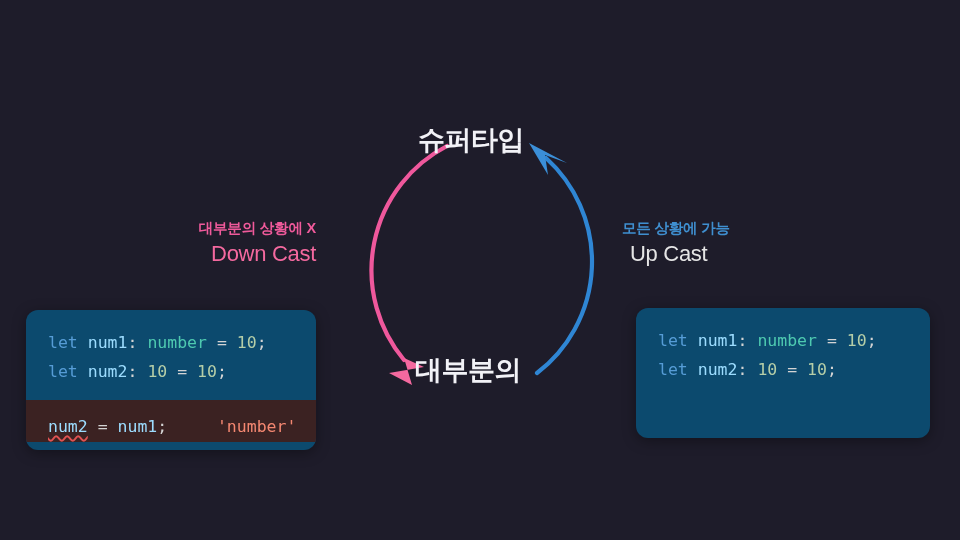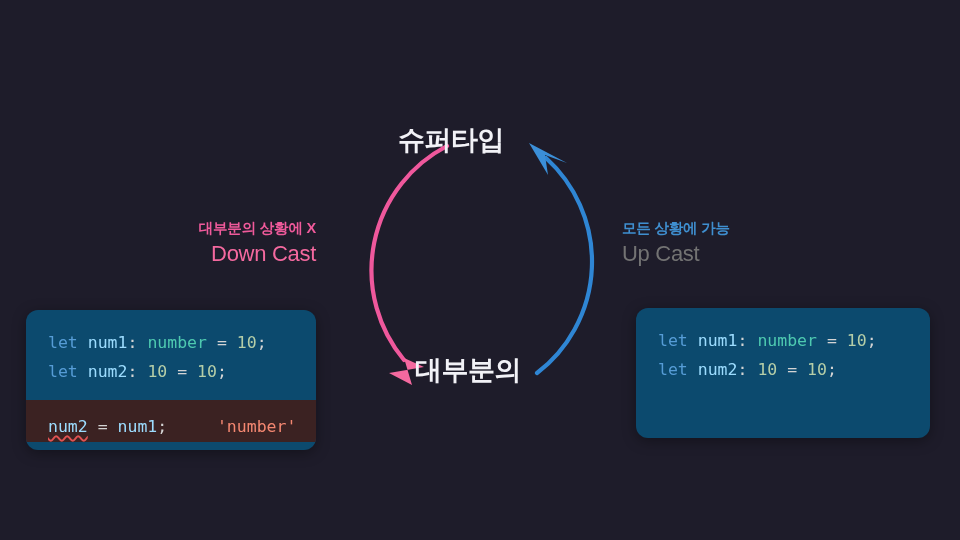--- a/index.html
+++ b/index.html
@@ -35,21 +35,21 @@
   .node-label {
     position: absolute;
     color: #f2f2f7;
     font-weight: bold;
     font-size: 27px;
     letter-spacing: -0.5px;
     white-space: nowrap;
     line-height: 1;
   }
   #label-supertype {
-    left: 398px;
+    left: 418px;
     top: 127px;
   }
   #label-subtype {
     left: 415px;
     top: 357px;
   }
 
   
   .cast-block {
     position: absolute;
@@ -77,21 +77,21 @@
   }
   #downcast-block .cast-sub { color: #f05a9b; }
   #downcast-block .cast-main { color: #f4699f; }
 
   #upcast-block {
     left: 622px;
     top: 220px;
     text-align: left;
   }
   #upcast-block .cast-sub { color: #3f8fd0; }
-  #upcast-block .cast-main { color: #737373; }
+  #upcast-block .cast-main { color: #e5e5e5; margin-left: 8px; }
 
   
   .code-panel {
     position: absolute;
     background: #0c4a6e;
     border-radius: 12px;
     padding: 18px 0 18px 0;
     font-family: "DejaVu Sans Mono", "Liberation Mono", monospace;
     font-size: 16.5px;
     line-height: 29px;

